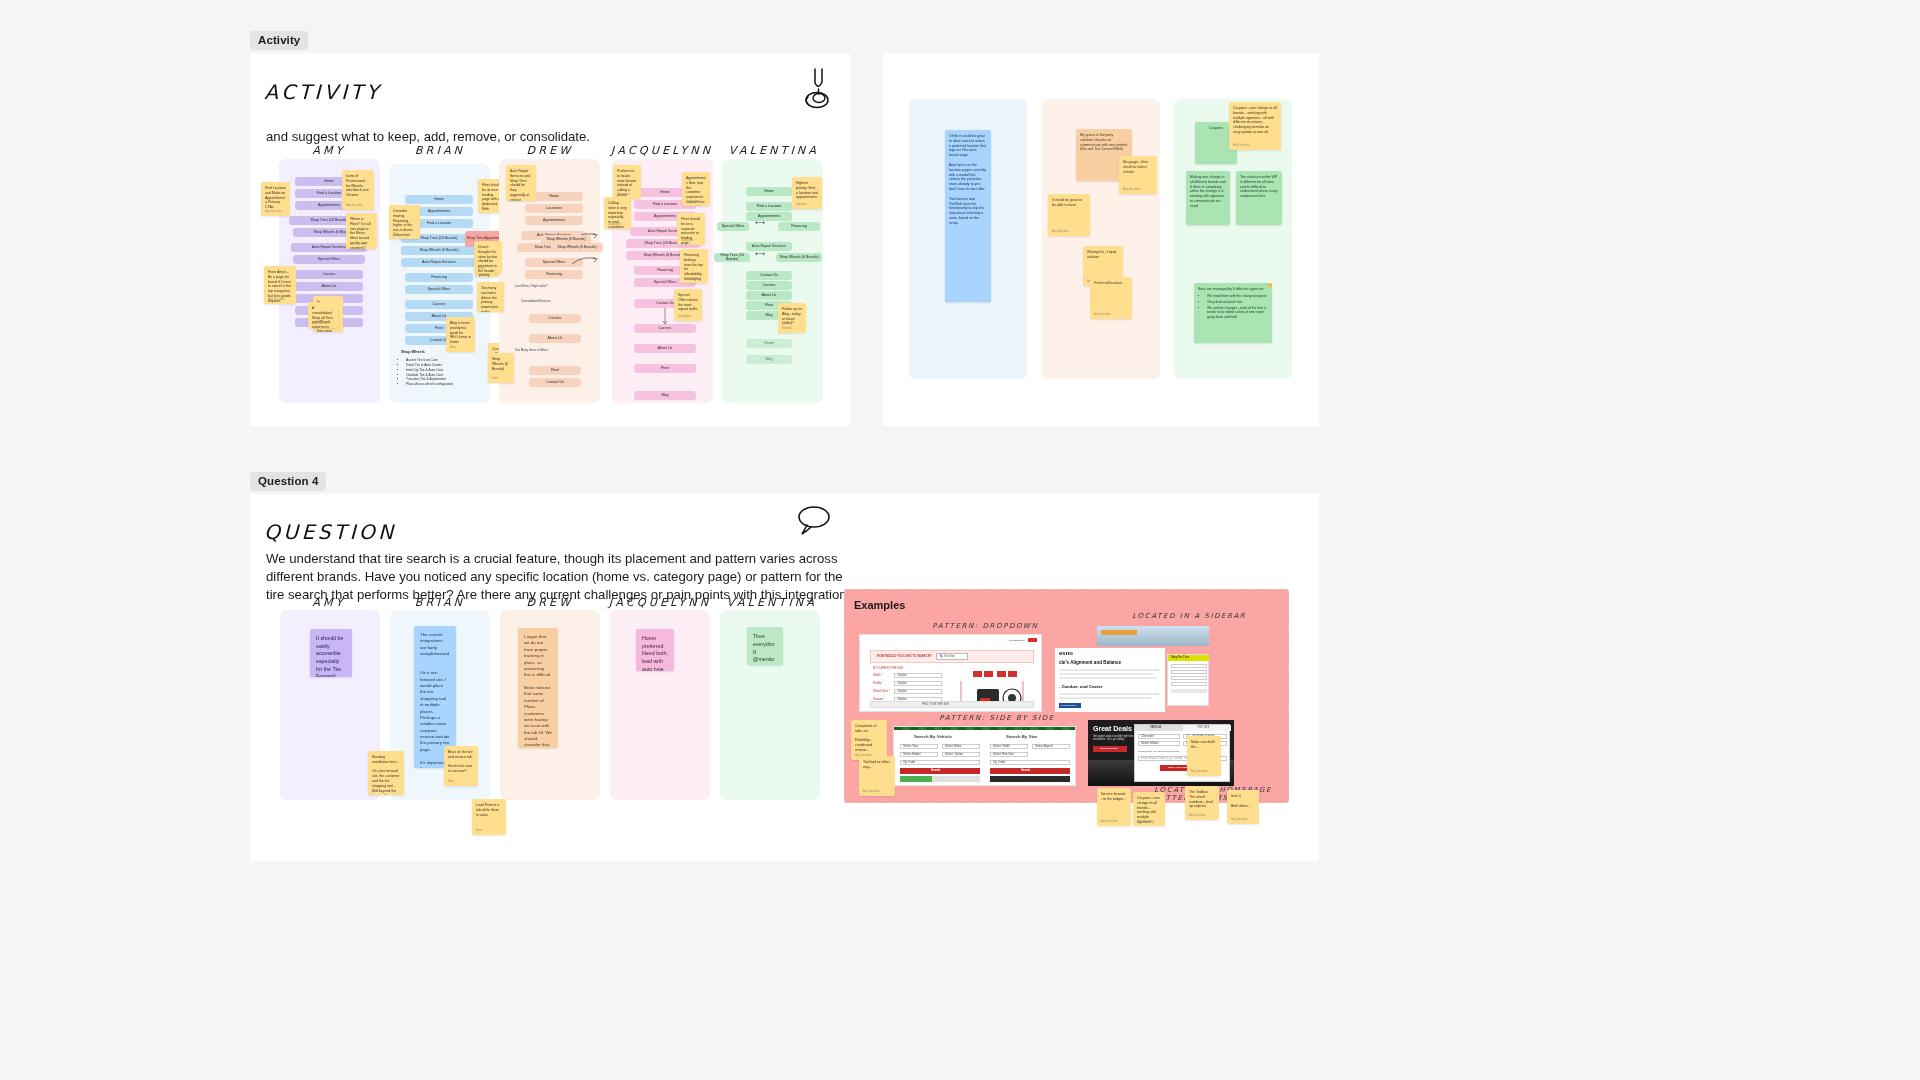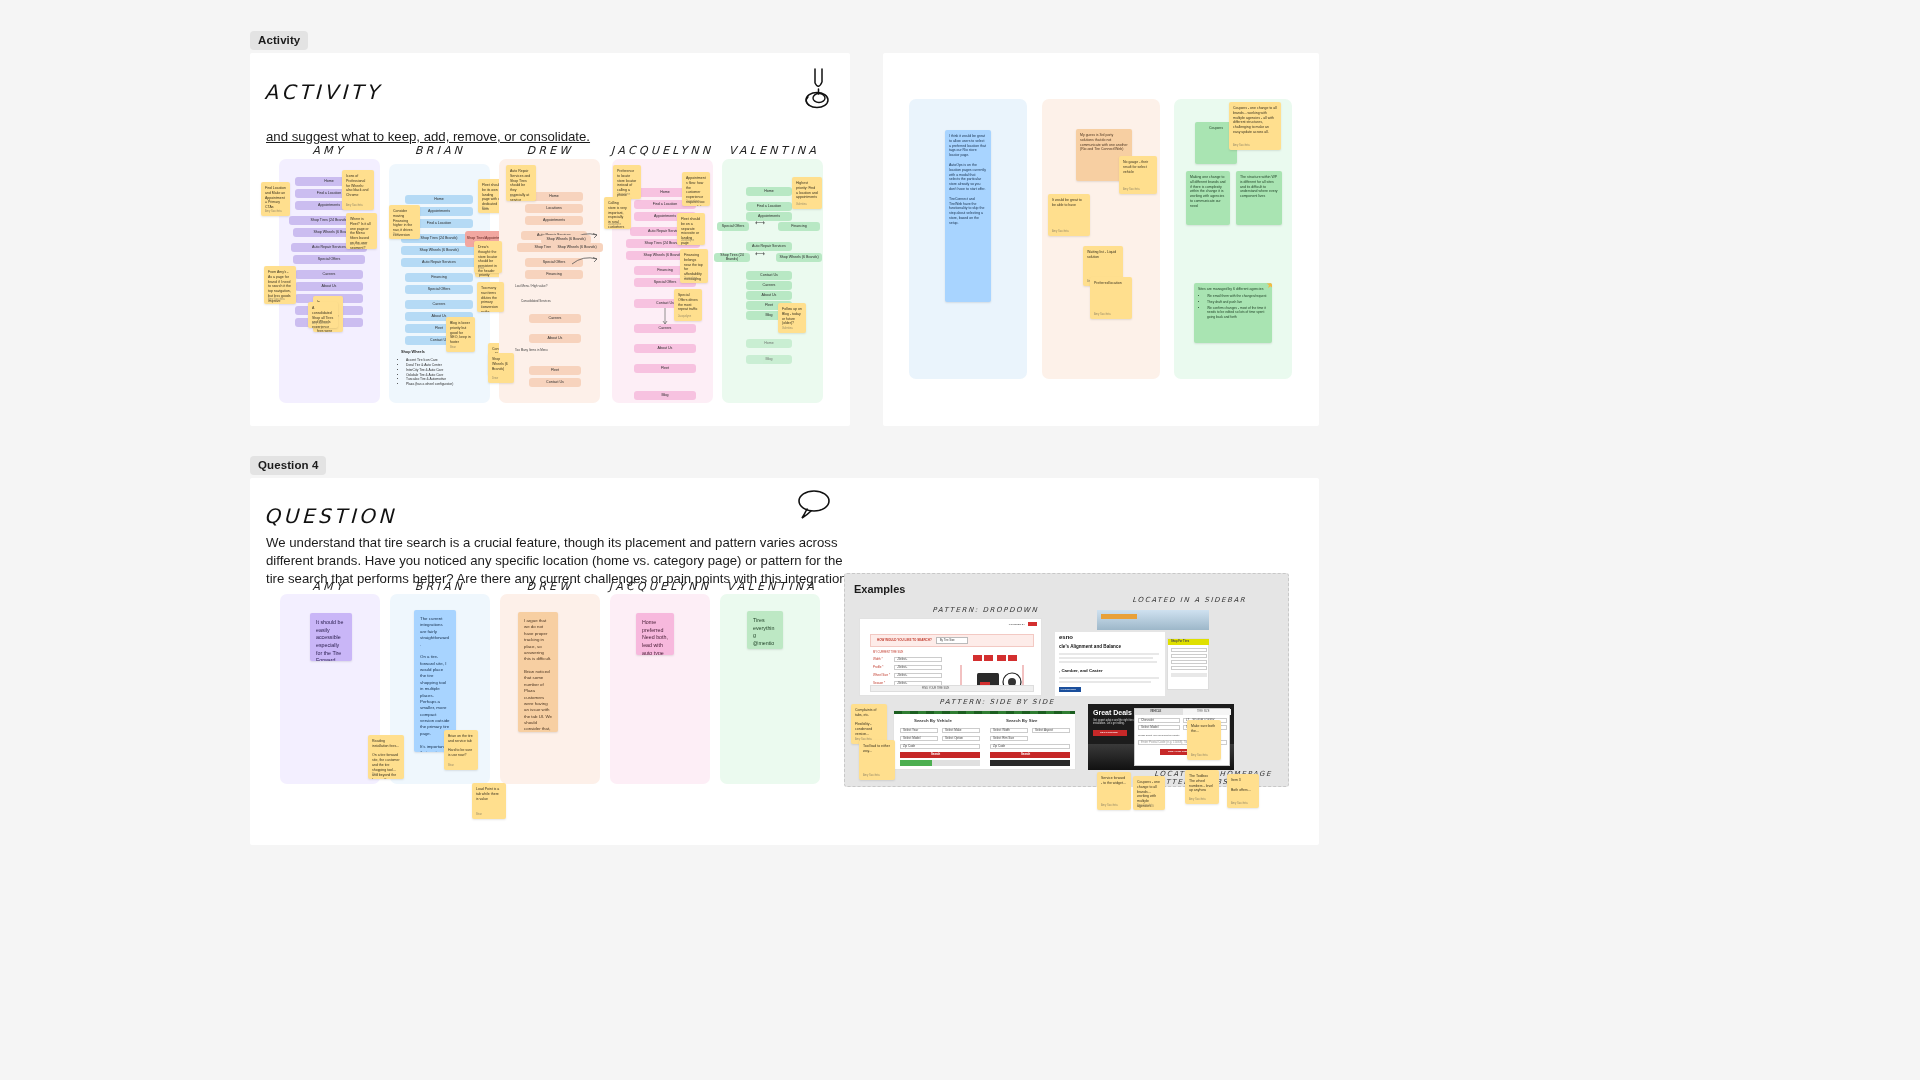--- a/index.html
+++ b/index.html
@@ -96,21 +96,21 @@
     position: absolute; font-size: 7px; color: #444;
     letter-spacing: -1px;
   }
 
   .bullets { font-size: 3.3px; line-height: 1.5; color: #2a2a2a; position: absolute; }
   .bullets b { display: block; font-size: 3.8px; margin-bottom: 2px; }
   .bullets ul { margin: 0; padding-left: 5px; }
 
   
   .ex-panel {
-    position: absolute; background: #e5e5e5;
+    position: absolute; background: #fca5a5;
     border: 1px dashed #c8c8c8; border-radius: 3px;
   }
   .ex-title { position: absolute; font-size: 11px; font-weight: 700; color: #1b1b1b; }
   .pat-label {
     position: absolute; font-family: "DejaVu Sans", sans-serif;
     font-size: 7px; letter-spacing: 1.6px; color: #333;
     font-style: italic; transform: skewX(-5deg); white-space: nowrap;
   }
   .shot { position: absolute; background: #fff; border: 1px solid #e2e2e2; overflow: hidden; }
   .bar { position: absolute; }
@@ -120,21 +120,21 @@
 </head>
 <body>
 
 <div class="board">
 
   <div class="frame" style="left:250px; top:53px; width:600px; height:373px;">
     <div class="frame-tag">Activity</div>
 
     <div class="sec-title" style="position:absolute; left:16px; top:27px;">ACTIVITY</div>
 
-    <div class="sec-body" style="position:absolute; left:16px; top:74px; width:560px;text-decoration:underline;">and suggest what to keep, add, remove, or consolidate.</div>
+    <div class="sec-body" style="position:absolute; left:16px; top:74px; width:560px;">and suggest what to keep, add, remove, or consolidate.</div>
 
     <svg class="doodle" style="left:552px; top:14px;" width="30" height="42" viewBox="0 0 30 42">
       <path d="M13 2 L13 16 M20 2 L20 15 M13 16 Q16.5 23 20 15" stroke="#111" stroke-width="1.5" fill="none" stroke-linecap="round"></path>
       <path d="M16.5 22 L16.5 27" stroke="#111" stroke-width="1.5" fill="none" stroke-linecap="round"></path>
       <ellipse cx="15" cy="33" rx="11" ry="7.5" stroke="#111" stroke-width="1.5" fill="none"></ellipse>
       <ellipse cx="17" cy="31" rx="6" ry="4.5" stroke="#111" stroke-width="1.4" fill="none"></ellipse>
       <path d="M6 30 Q2 34 7 38" stroke="#111" stroke-width="1.4" fill="none" stroke-linecap="round"></path>
     </svg>
 
     <div class="col-name" style="left:30px;  top:91px; width:100px;">AMY</div>
@@ -398,21 +398,21 @@
         <ul style="font-size:3.3px; line-height:1.35; color:#1d3d24; padding-left:7px;">
           <li>We email them with the changes/request</li>
           <li>They draft and push live</li>
           <li>We confirm changes - most of the time it needs to be edited so lots of time spent going back and forth</li>
         </ul>
         <span style="position:absolute; right:-3px; top:-4px; font-size:10px; color:#f5b941;">★</span>
       </div>
     </div>
   </div>
 
-  <div class="frame" style="left:250px; top:478px; width:1069px; height:367px;">
+  <div class="frame" style="left:250px; top:494px; width:1069px; height:367px;">
     <div class="frame-tag">Question 4</div>
 
     <div class="sec-title" style="position:absolute; left:16px; top:26px;">QUESTION</div>
 
     <div class="sec-body" style="position:absolute; left:16px; top:55px; width:600px;">We understand that tire search is a crucial feature, though its placement and pattern varies across</div>
     <div class="sec-body" style="position:absolute; left:16px; top:73px; width:600px;">different brands. Have you noticed any specific location (home vs. category page) or pattern for the</div>
     <div class="sec-body" style="position:absolute; left:16px; top:91px; width:620px;">tire search that performs better? Are there any current challenges or pain points with this integration?</div>
 
     <svg class="doodle" style="left:546px; top:10px;" width="36" height="32" viewBox="0 0 36 32">
       <ellipse cx="18" cy="13" rx="15" ry="10" stroke="#111" stroke-width="1.6" fill="none"></ellipse>

